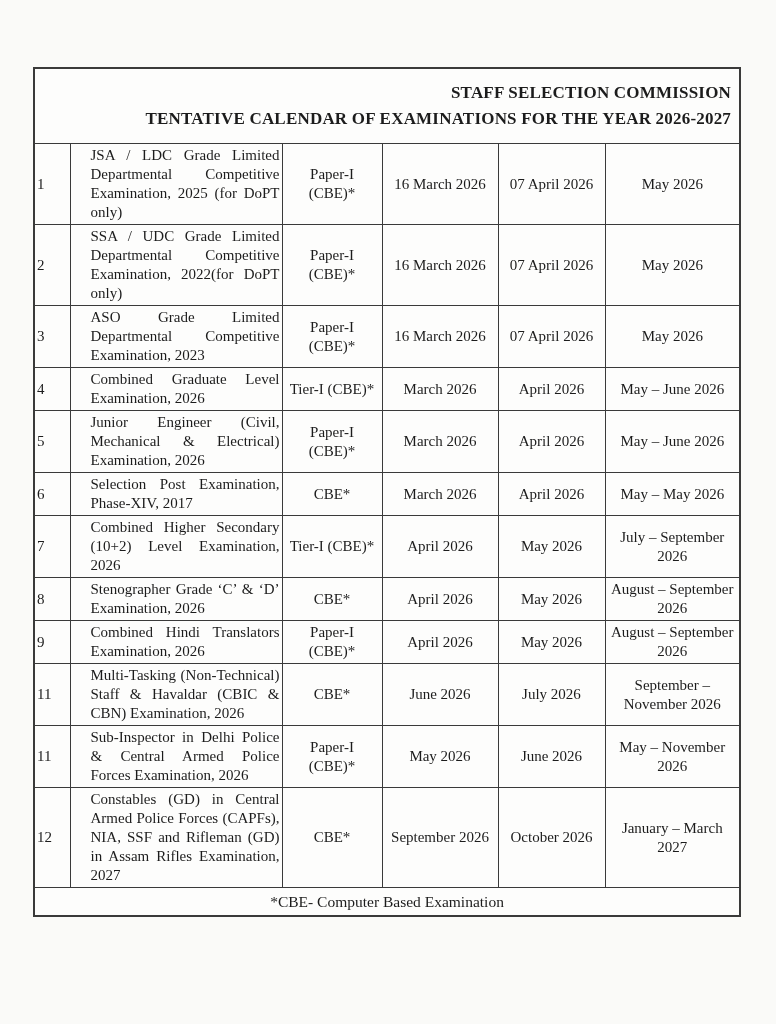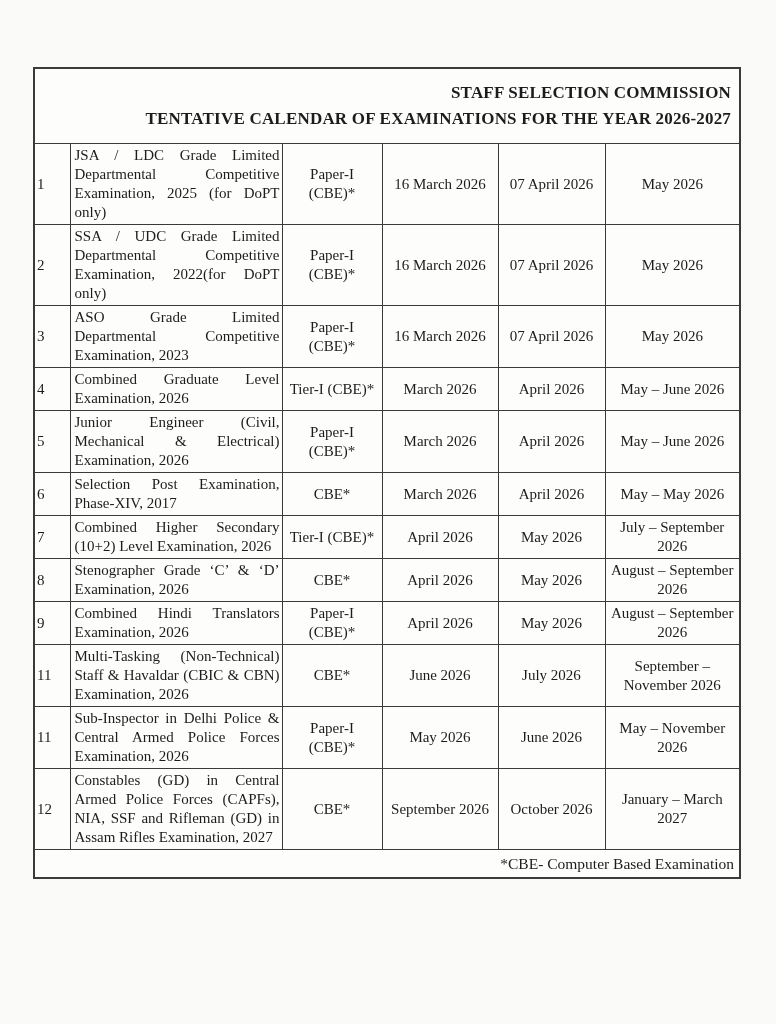--- a/index.html
+++ b/index.html
@@ -56,26 +56,26 @@
     text-align: center;
     word-wrap: break-word;
   }
   td.col-sno {
     text-align: left;
     padding-left: 2px;
   }
   td.col-name {
     text-align: justify;
     text-justify: inter-word;
-    padding-left: 4px;
+    padding-left: 20px;
     padding-right: 2px;
     margin-left: 13px;
   }
   td.footnote-cell {
-    text-align: right;
+    text-align: center;
     font-size: 15.5px;
     padding: 4px 5px;
   }
 </style>
 </head>
 <body>
 
 <div class="page">
   <table class="calendar">
     <colgroup>

